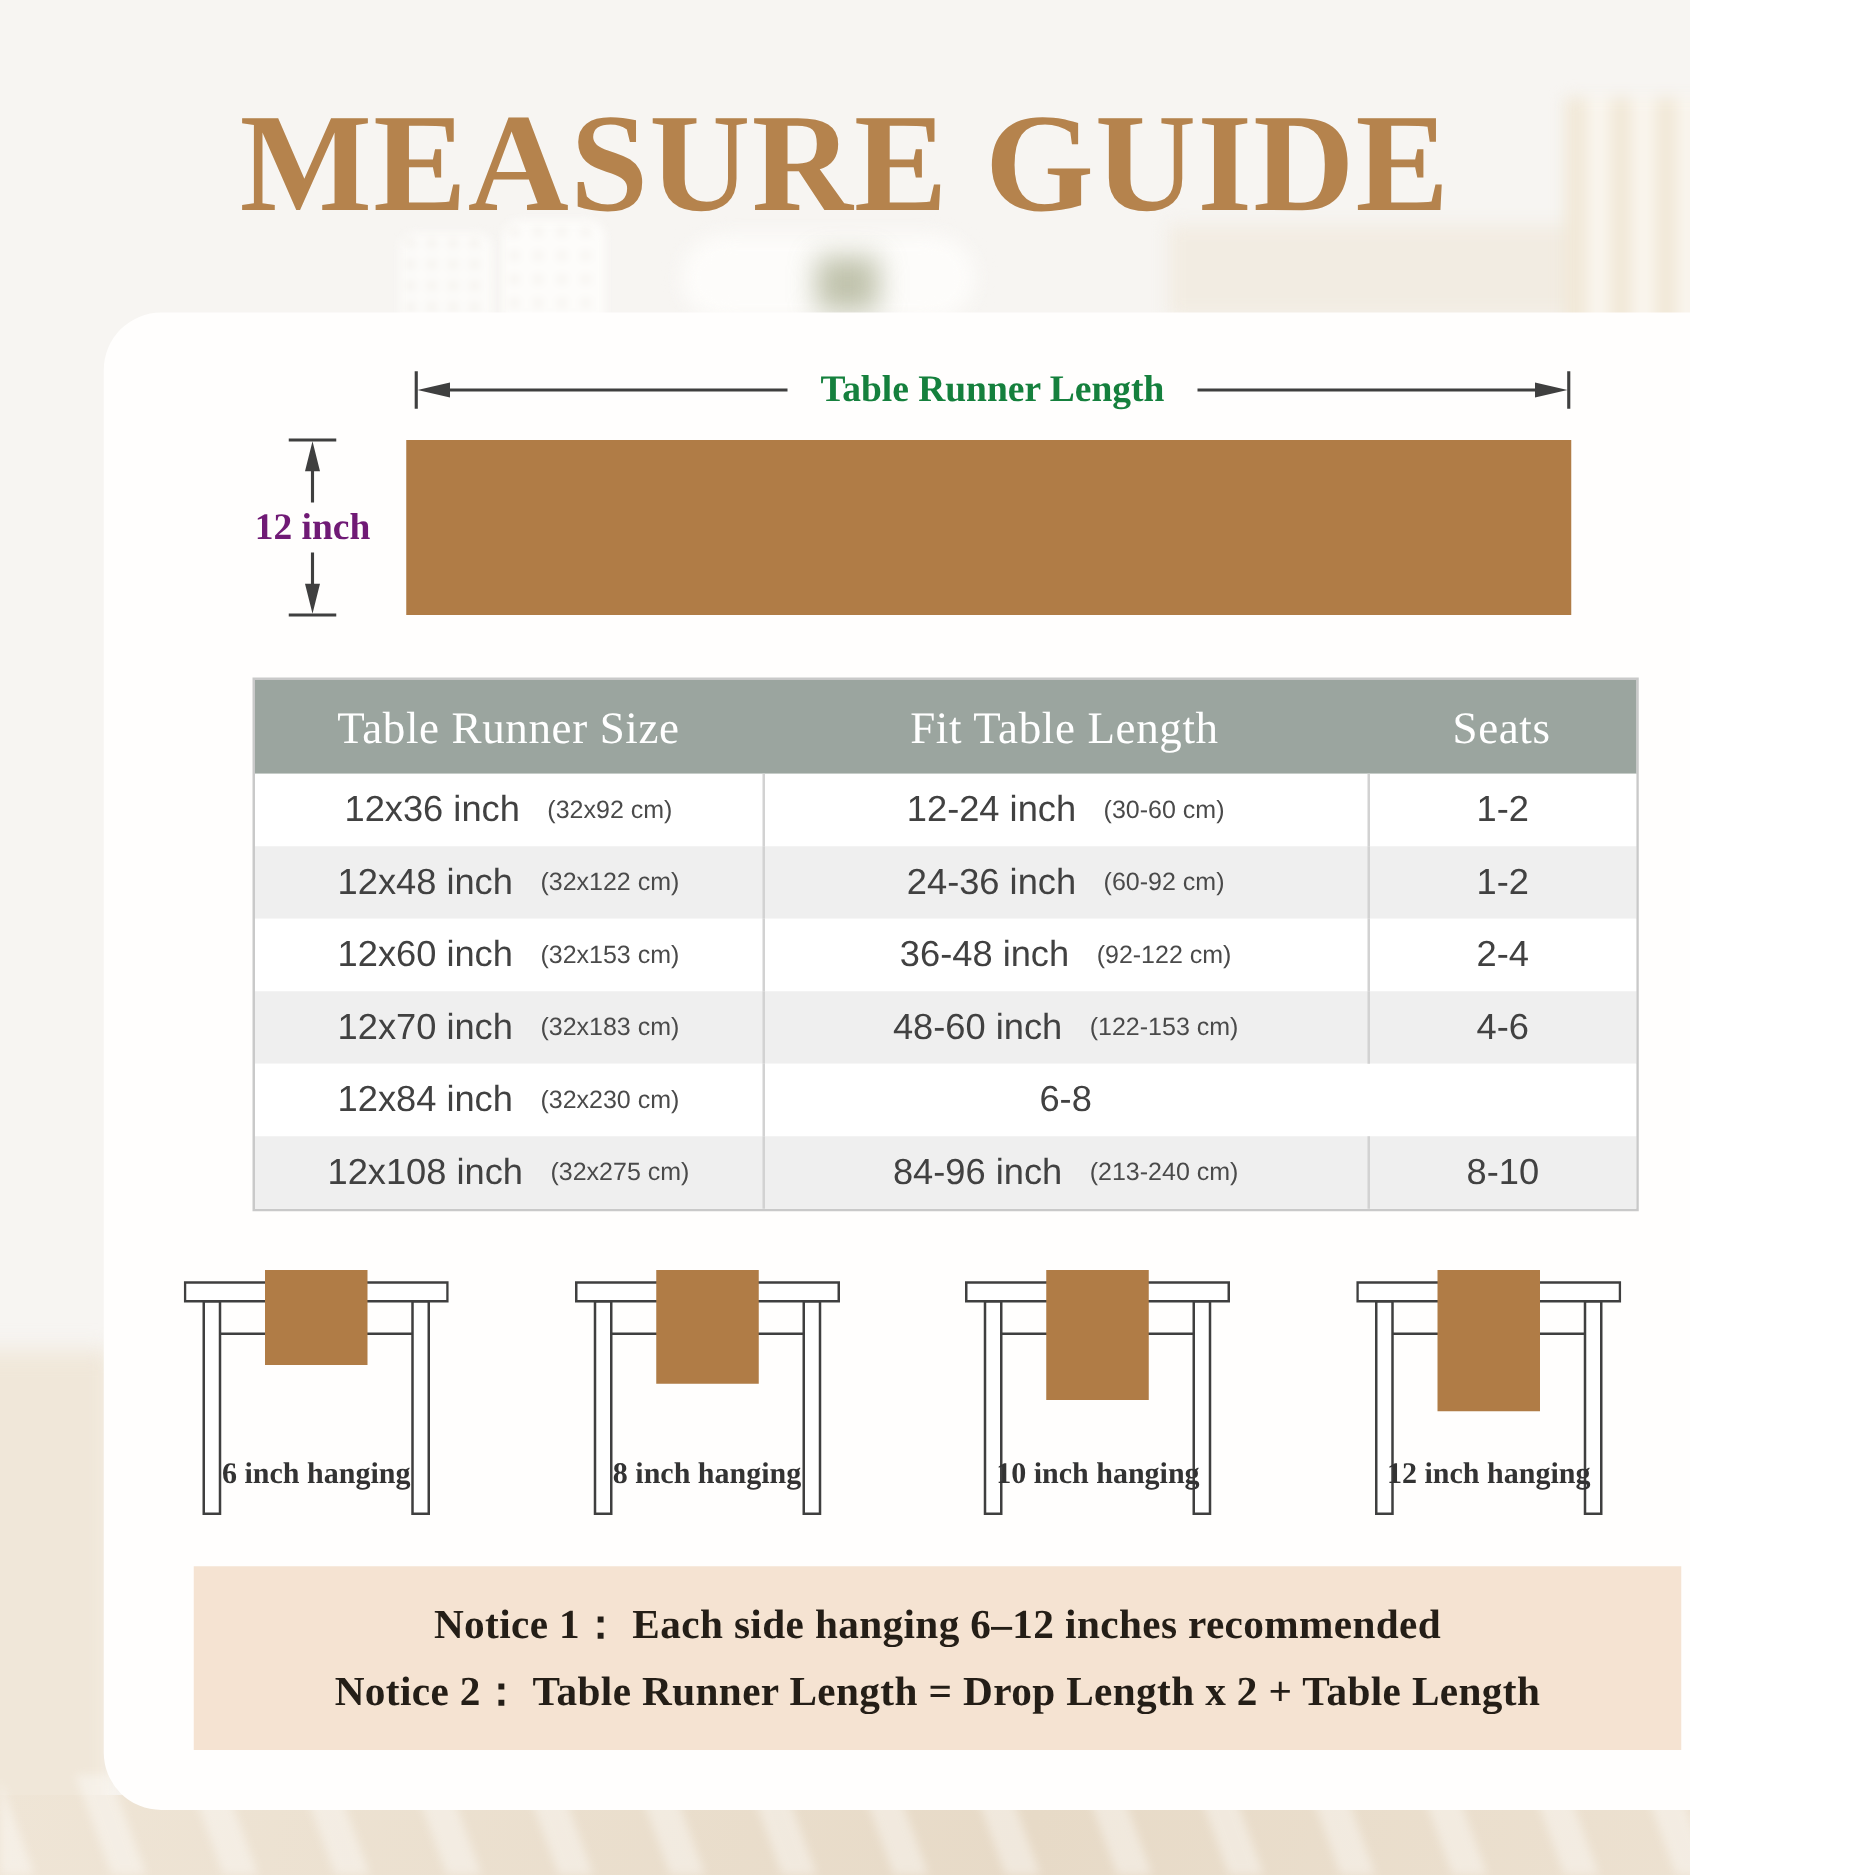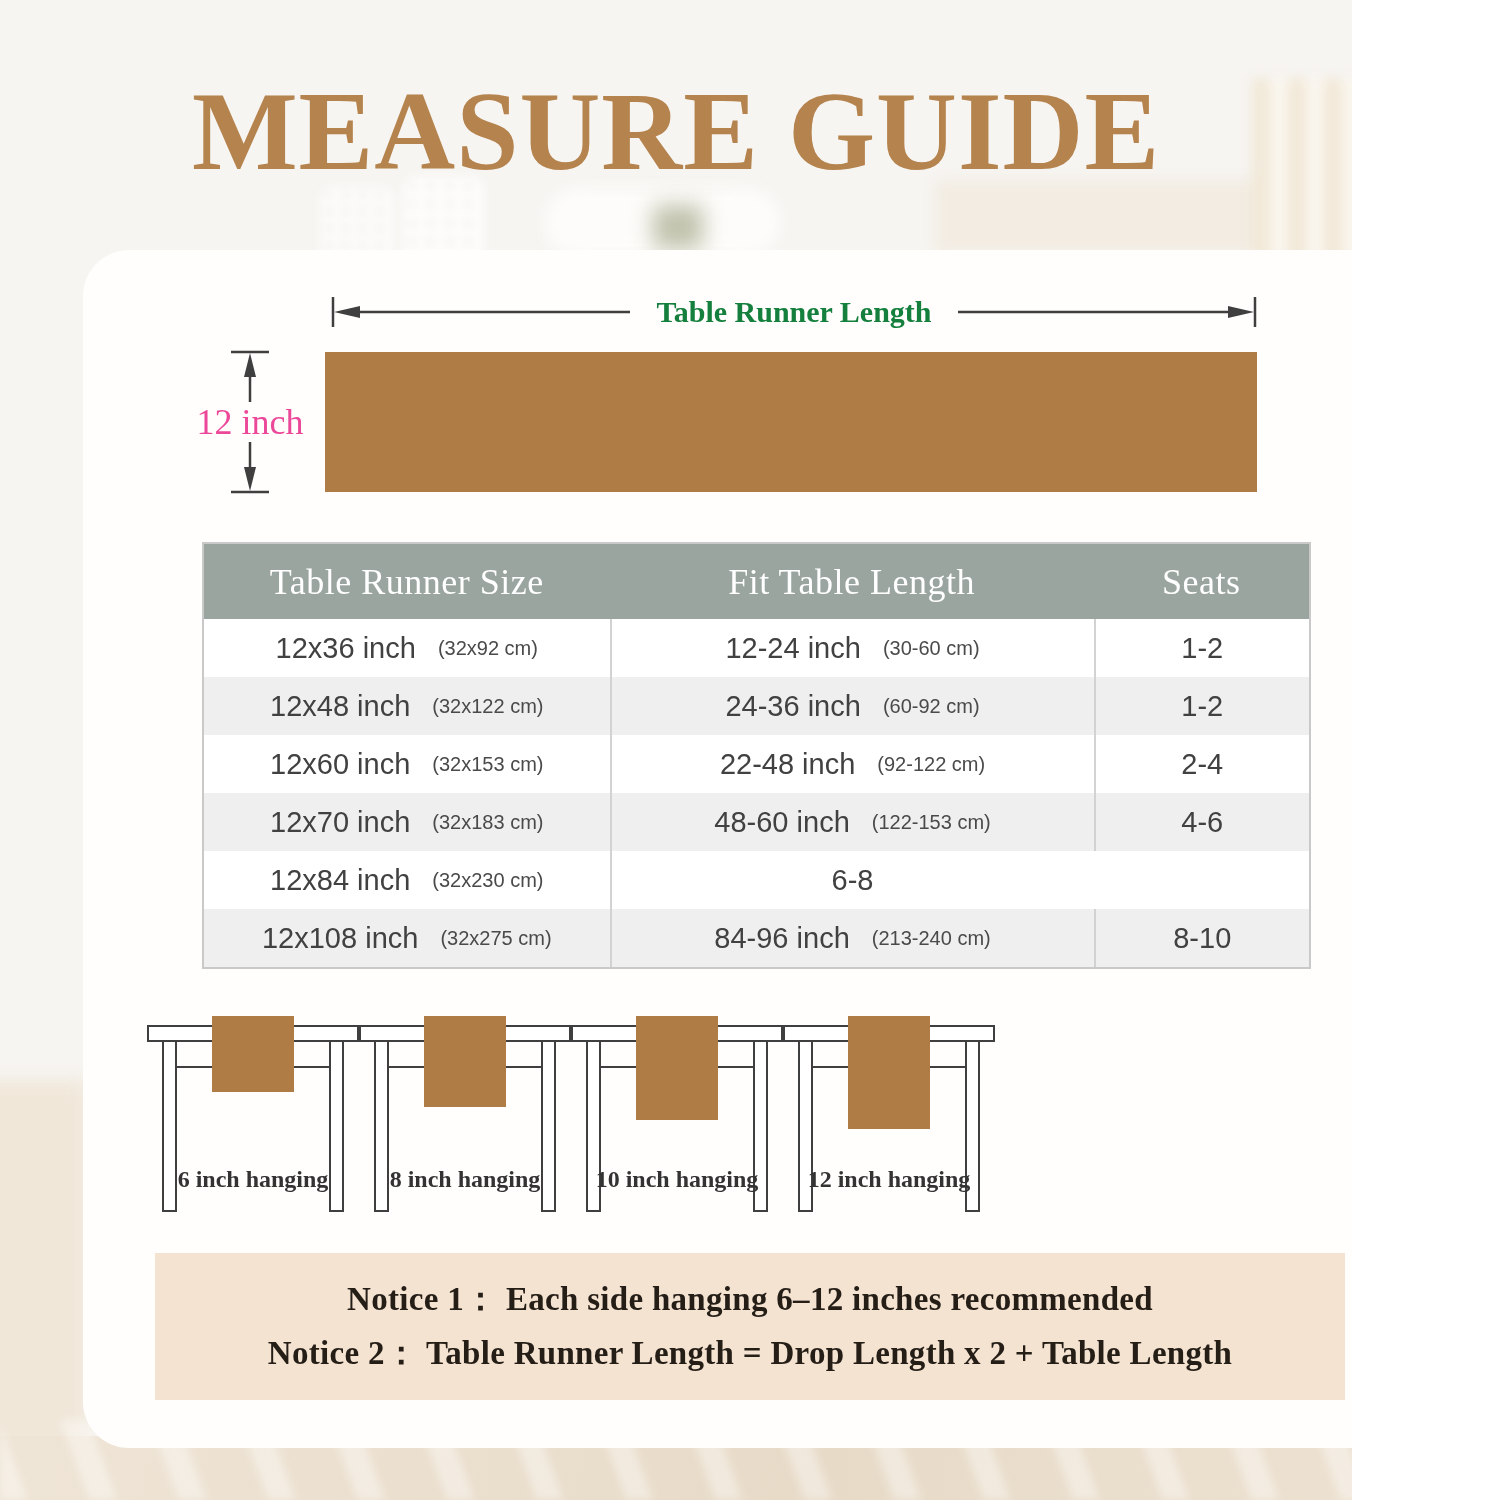--- a/index.html
+++ b/index.html
@@ -34,37 +34,37 @@
         background:#fffefd;border-radius:46px;}
 
   
   .dim-h{position:absolute;left:247px;top:45px;width:928px;height:34px;}
   .dim-h svg,.dim-v svg{position:absolute;left:0;top:0;}
   .dim-h-label{position:absolute;left:0;right:0;top:0;height:34px;display:flex;
         align-items:center;justify-content:center;font-size:30px;font-weight:700;color:#15803d;}
   .runner-rect{position:absolute;left:242px;top:102px;width:932px;height:140px;background:#b07c46;}
   .dim-v{position:absolute;left:122px;top:100px;width:90px;height:144px;}
   .dim-v-label{position:absolute;left:-20px;right:-20px;top:50px;height:44px;display:flex;
-        align-items:center;justify-content:center;font-size:36px;font-weight:400;color:#ec4899;}
+        align-items:center;justify-content:center;font-size:30px;font-weight:700;color:#701a75;}
 
   
   .size-table{position:absolute;left:119px;top:292px;width:1109px;
         border:2px solid #c9c9c9;box-sizing:border-box;}
   .tbl-header{display:grid;grid-template-columns:36.7% 43.8% 19.5%;height:75px;background:#9ba59f;}
   .tbl-header .hcell{display:flex;align-items:center;justify-content:center;
         color:#ffffff;font-size:36px;font-weight:400;letter-spacing:.5px;}
   .tbl-row{display:grid;grid-template-columns:36.7% 43.8% 19.5%;height:58px;background:#ffffff;
         font-family:"Liberation Sans",sans-serif;color:#414141;}
   .tbl-body .tbl-row:nth-child(even){background:#efefef;}
   .cell{display:flex;align-items:flex-end;justify-content:center;font-size:29px;line-height:58px;}
   .cell .sub{font-size:20px;margin-left:22px;color:#4a4a4a;}
   .cell+.cell{border-left:2px solid #d2d2d2;}
 
   
-  .hang-row{position:absolute;left:64px;top:764px;width:1150px;display:flex;justify-content:flex-start;}
+  .hang-row{position:absolute;left:64px;top:764px;width:1150px;display:flex;justify-content:space-between;gap:40px;}
   .hang-item{position:relative;width:212px;height:208px;}
   .hang-label{position:absolute;left:-20px;right:-20px;top:152px;text-align:center;
         font-size:24px;font-weight:700;color:#333333;}
 
   
   .notice{position:absolute;left:72px;top:1003px;width:1190px;height:147px;background:#f5e3d2;
         display:flex;flex-direction:column;align-items:center;justify-content:center;gap:9px;}
   .notice-line{font-size:33px;font-weight:700;color:#241e17;letter-spacing:.3px;}
 </style>
 </head>
@@ -148,21 +148,21 @@
           <div class="cell">
               <span>1-2</span>
             </div>
         </div>
         <div class="tbl-row">
           <div class="cell">
               <span>12x60 inch</span>
               <span class="sub">(32x153 cm)</span>
             </div>
           <div class="cell">
-              <span>22-48 inch</span>
+              <span>36-48 inch</span>
               <span class="sub">(92-122 cm)</span>
             </div>
           <div class="cell">
               <span>2-4</span>
             </div>
         </div>
         <div class="tbl-row">
           <div class="cell">
               <span>12x70 inch</span>
               <span class="sub">(32x183 cm)</span>

